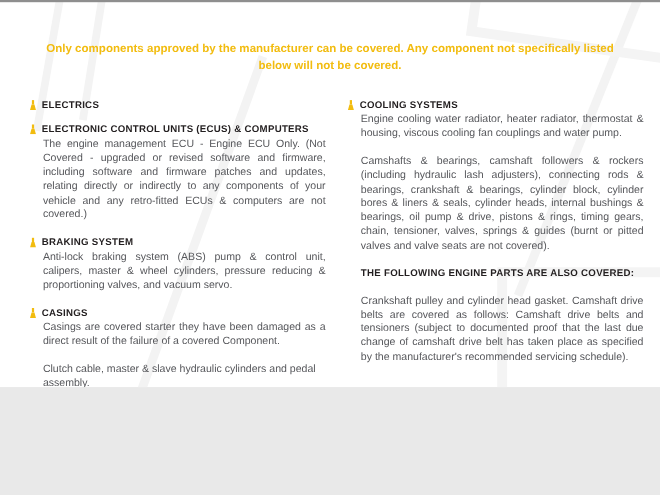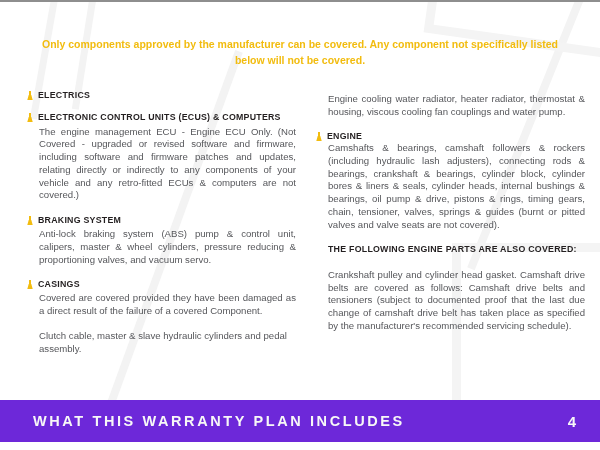--- a/index.html
+++ b/index.html
@@ -1,19 +1,19 @@
 <!DOCTYPE html>
 <html><head>
 <meta charset="utf-8">
 <style>
   html, body { margin: 0; padding: 0; background: #e9e9e9; }
   .page {
     position: relative;
     width: 600px;
-    height: 450px;
+    height: 352px;
     background: #ffffff;
     font-family: "Liberation Sans", sans-serif;
     overflow: hidden;
   }
   .topbar {
     position: absolute;
     top: 0; left: 0;
     width: 100%; height: 2px;
     background: #8e8e8e;
     z-index: 3;
@@ -164,45 +164,45 @@
         <div class="sec">
           <div class="sec-head">
             <span class="bullet">
               <svg viewBox="0 0 6 9">
                   <rect x="2" y="0" width="2" height="4" fill="#F2BC0F"></rect>
                   <path d="M1.7 4 L4.3 4 L5.7 9 L0.3 9 Z" fill="#F2BC0F"></path>
                 </svg>
             </span>
             <h3 class="sec-title">CASINGS</h3>
           </div>
-          <p class="sec-body">Covered are covered provided they have been damaged as a direct result of the failure of a covered Component.</p>
+          <p class="sec-body">Casings are covered starter they have been damaged as a direct result of the failure of a covered Component.</p>
         </div>
 
         <div class="sec no-justify">
           <p class="sec-body">Clutch cable, master &amp; slave hydraulic cylinders and pedal assembly.</p>
         </div>
 
       </div>
 
       <div class="col">
 
         <div class="sec">
+          <div class="sec-head">
+            <span class="bullet">
+              <svg viewBox="0 0 6 9">
+                  <rect x="2" y="0" width="2" height="4" fill="#F2BC0F"></rect>
+                  <path d="M1.7 4 L4.3 4 L5.7 9 L0.3 9 Z" fill="#F2BC0F"></path>
+                </svg>
+            </span>
+            <h3 class="sec-title">COOLING SYSTEMS</h3>
+          </div>
           <p class="sec-body">Engine cooling water radiator, heater radiator, thermostat &amp; housing, viscous cooling fan couplings and water pump.</p>
         </div>
 
         <div class="sec">
-          <div class="sec-head">
-            <span class="bullet">
-              <svg viewBox="0 0 6 9">
-                  <rect x="2" y="0" width="2" height="4" fill="#F2BC0F"></rect>
-                  <path d="M1.7 4 L4.3 4 L5.7 9 L0.3 9 Z" fill="#F2BC0F"></path>
-                </svg>
-            </span>
-            <h3 class="sec-title">ENGINE</h3>
-          </div>
           <p class="sec-body" style="margin-top:1px;">Camshafts &amp; bearings, camshaft followers &amp; rockers (including hydraulic lash adjusters), connecting rods &amp; bearings, crankshaft &amp; bearings, cylinder block, cylinder bores &amp; liners &amp; seals, cylinder heads, internal bushings &amp; bearings, oil pump &amp; drive, pistons &amp; rings, timing gears, chain, tensioner, valves, springs &amp; guides (burnt or pitted valves and valve seats are not covered).</p>
         </div>
 
         <div class="sec plain">
           <h3 class="sec-title">THE FOLLOWING ENGINE PARTS ARE ALSO COVERED:</h3>
           <p class="sec-body">Crankshaft pulley and cylinder head gasket. Camshaft drive belts are covered as follows: Camshaft drive belts and tensioners (subject to documented proof that the last due change of camshaft drive belt has taken place as specified by the manufacturer's recommended servicing schedule).</p>
         </div>
 
       </div>
 

